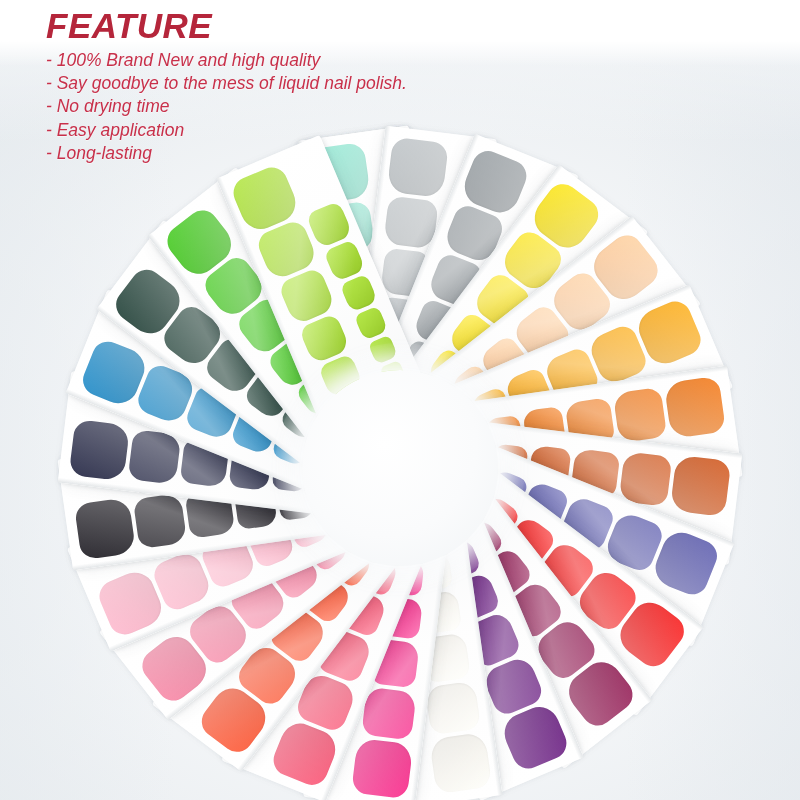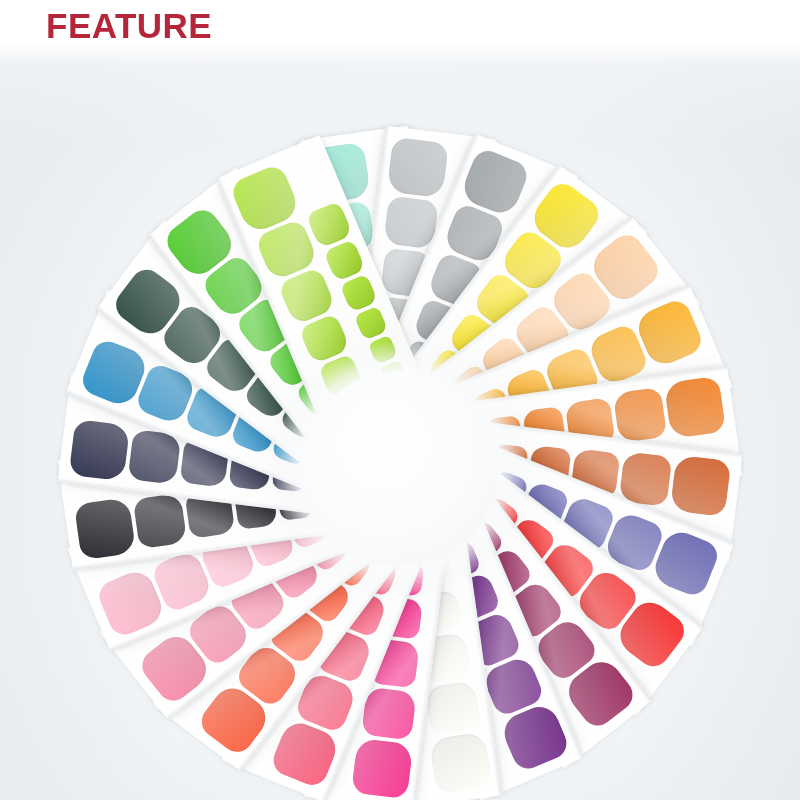--- a/index.html
+++ b/index.html
@@ -6,20 +6,21 @@
   body{
     width:800px;height:800px;overflow:hidden;
     font-family:"Liberation Sans", sans-serif;
     background:#ffffff;
   }
   #stage{
     position:relative;width:800px;height:800px;overflow:hidden;
     background:
       radial-gradient(ellipse 820px 640px at 400px 470px, #fdfdfe 0%, #f4f6f8 42%, #e9edf0 72%, #e2e7eb 100%),
       #eef1f3;
+    font-style: italic;
   }
   
   #vignette{
     position:absolute;inset:0;pointer-events:none;
     background:
       radial-gradient(circle at 400px 430px, rgba(255,255,255,0.55) 0%, rgba(255,255,255,0) 46%),
       linear-gradient(180deg, rgba(246,248,250,0.9) 0%, rgba(255,255,255,0) 18%),
       linear-gradient(90deg, rgba(230,235,239,0.55) 0%, rgba(255,255,255,0) 22%, rgba(255,255,255,0) 78%, rgba(228,233,238,0.5) 100%);
   }
   
@@ -637,15 +638,22 @@
       </div>
     </div>
 
   <div id="hub-soft"></div>
   <div id="hub"></div>
 
   <div id="header-fade"></div>
 
   <div id="feature-block">
     <div id="feature-title">FEATURE</div>
+    <div id="feature-bullets">
+        <div class="feature-line">- 100% Brand New and high quality</div>
+        <div class="feature-line">- Say goodbye to the mess of liquid nail polish.</div>
+        <div class="feature-line">- No drying time</div>
+        <div class="feature-line">- Easy application</div>
+        <div class="feature-line">- Long-lasting</div>
+      </div>
   </div>
 
 </div>
 
 </body></html>

